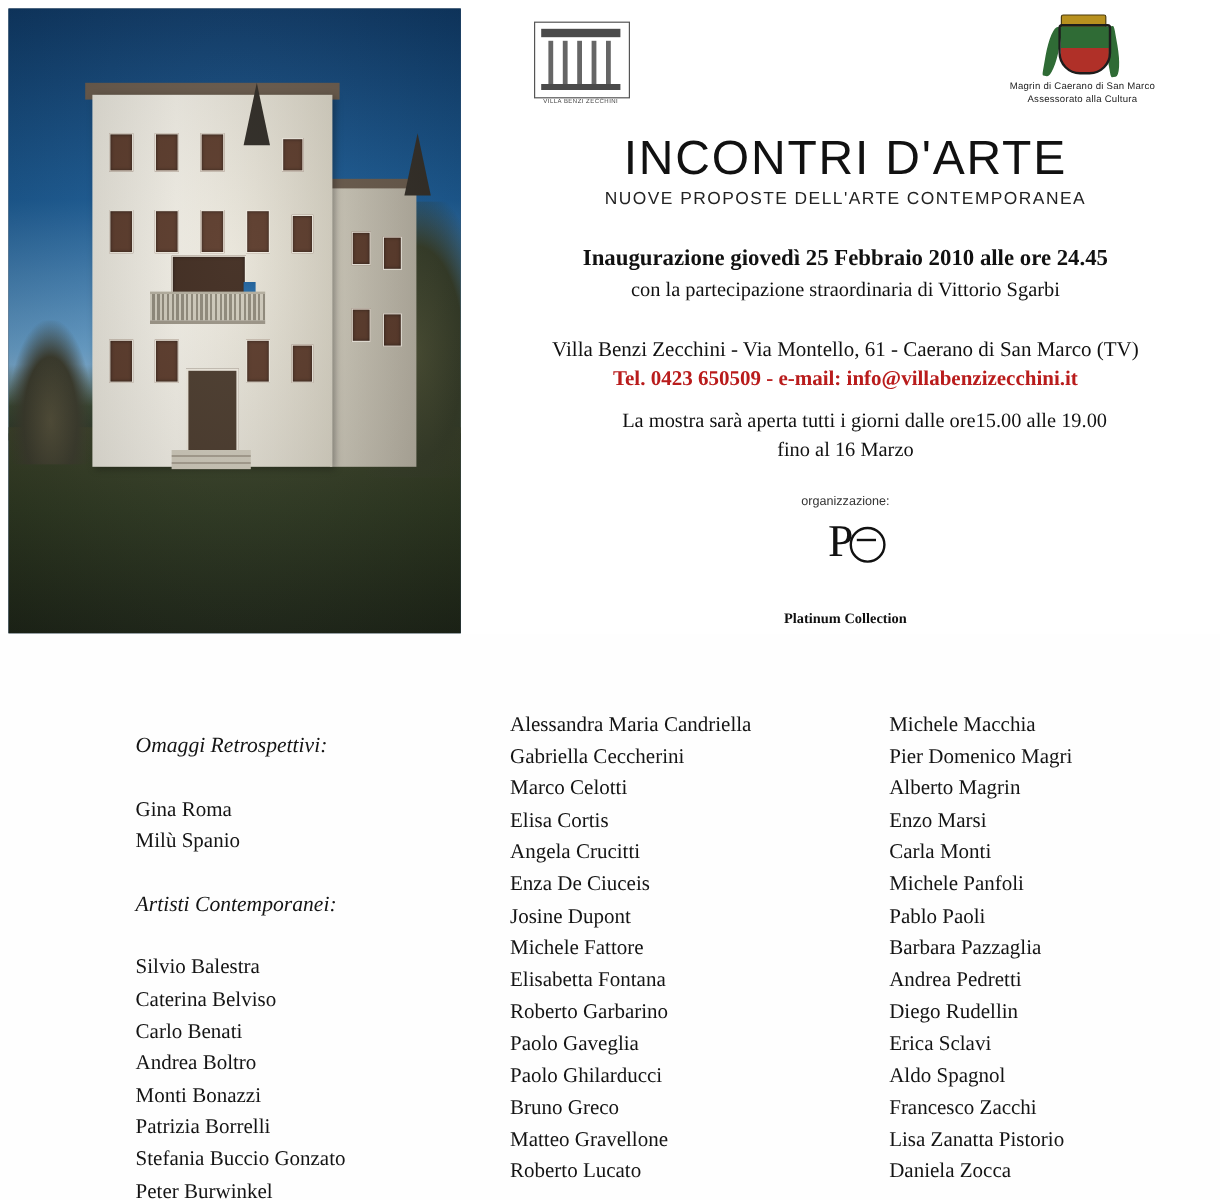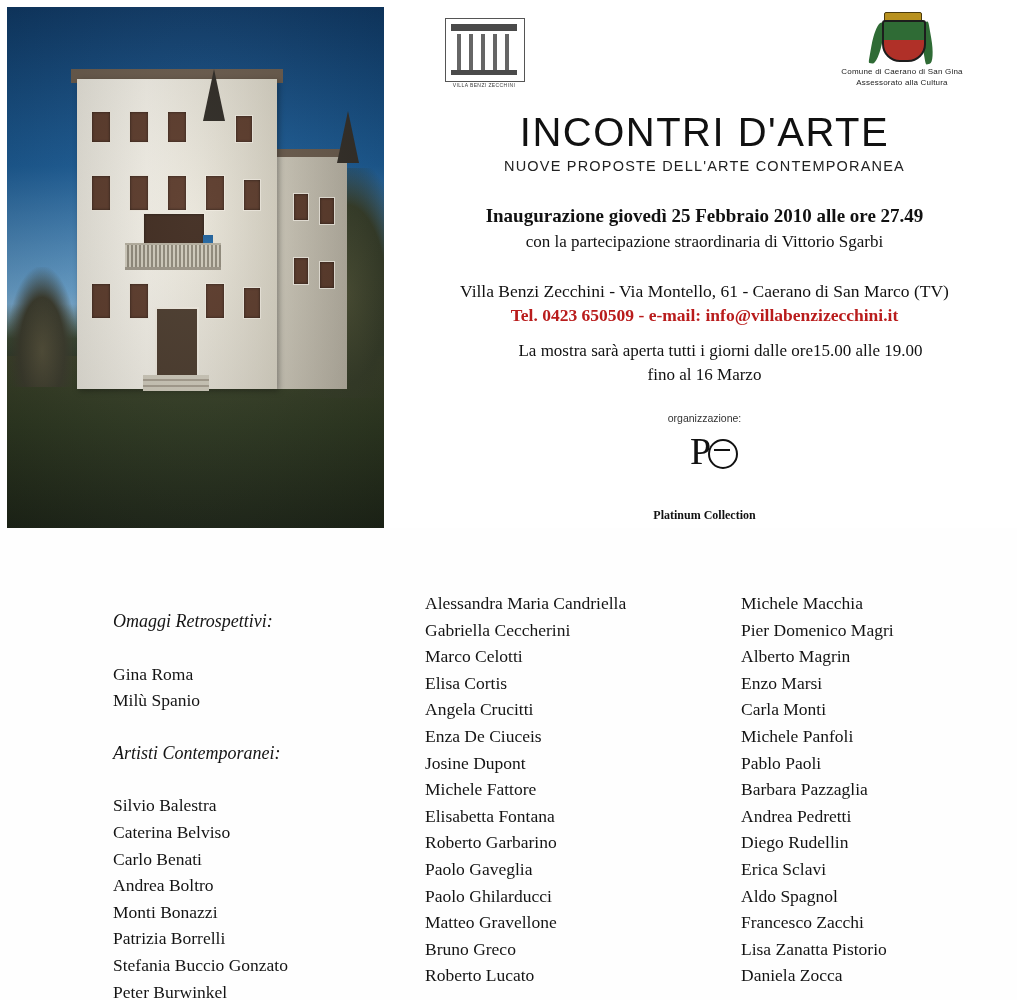--- a/index.html
+++ b/index.html
@@ -316,27 +316,27 @@
       <div class="lg-caption">VILLA BENZI ZECCHINI</div>
     </div>
 
     <div id="crest">
       <div class="shield">
         <div class="leaf-l"></div>
         <div class="leaf-r"></div>
         <div class="crown"></div>
         <div class="body"></div>
       </div>
-      <div class="crest-line">Comune di Caerano di San Gina</div>
+      <div class="crest-line">Magrin di Caerano di San Marco</div>
       <div class="crest-line">Assessorato alla Cultura</div>
     </div>
 
     <div id="title">INCONTRI D'ARTE</div>
     <div id="subtitle">NUOVE PROPOSTE DELL'ARTE CONTEMPORANEA</div>
-    <div id="inaug">Inaugurazione giovedì 25 Febbraio 2010 alle ore 27.49</div>
+    <div id="inaug">Inaugurazione giovedì 25 Febbraio 2010 alle ore 24.45</div>
     <div id="partecipazione">con la partecipazione straordinaria di Vittorio Sgarbi</div>
     <div id="venue1">Villa Benzi Zecchini - Via Montello, 61 - Caerano di San Marco (TV)</div>
     <div id="venue2">Tel. 0423 650509 - e-mail: info@villabenzizecchini.it</div>
     <div id="hours1">La mostra sarà aperta tutti i giorni dalle ore15.00 alle 19.00</div>
     <div id="hours2">fino al 16 Marzo</div>
 
     <div id="org-label">organizzazione:</div>
     <div id="org-mark">
       <div class="pc-p">P</div>
       <div class="pc-c"></div>
@@ -369,22 +369,22 @@
     <div class="name">Marco Celotti</div>
     <div class="name">Elisa Cortis</div>
     <div class="name">Angela Crucitti</div>
     <div class="name">Enza De Ciuceis</div>
     <div class="name">Josine Dupont</div>
     <div class="name">Michele Fattore</div>
     <div class="name">Elisabetta Fontana</div>
     <div class="name">Roberto Garbarino</div>
     <div class="name">Paolo Gaveglia</div>
     <div class="name">Paolo Ghilarducci</div>
+    <div class="name">Bruno Greco</div>
     <div class="name">Matteo Gravellone</div>
-    <div class="name">Bruno Greco</div>
     <div class="name">Roberto Lucato</div>
   </div>
 
   <div class="col" id="col3">
     <div class="name">Michele Macchia</div>
     <div class="name">Pier Domenico Magri</div>
     <div class="name">Alberto Magrin</div>
     <div class="name">Enzo Marsi</div>
     <div class="name">Carla Monti</div>
     <div class="name">Michele Panfoli</div>

